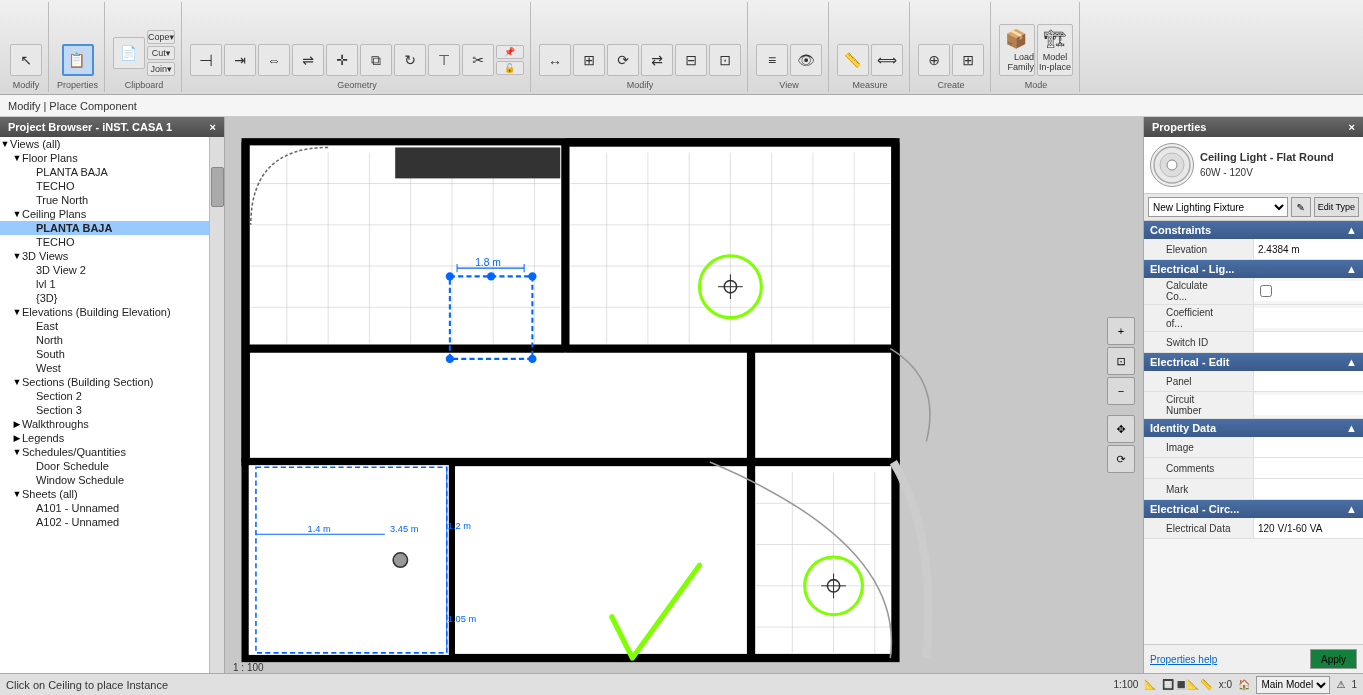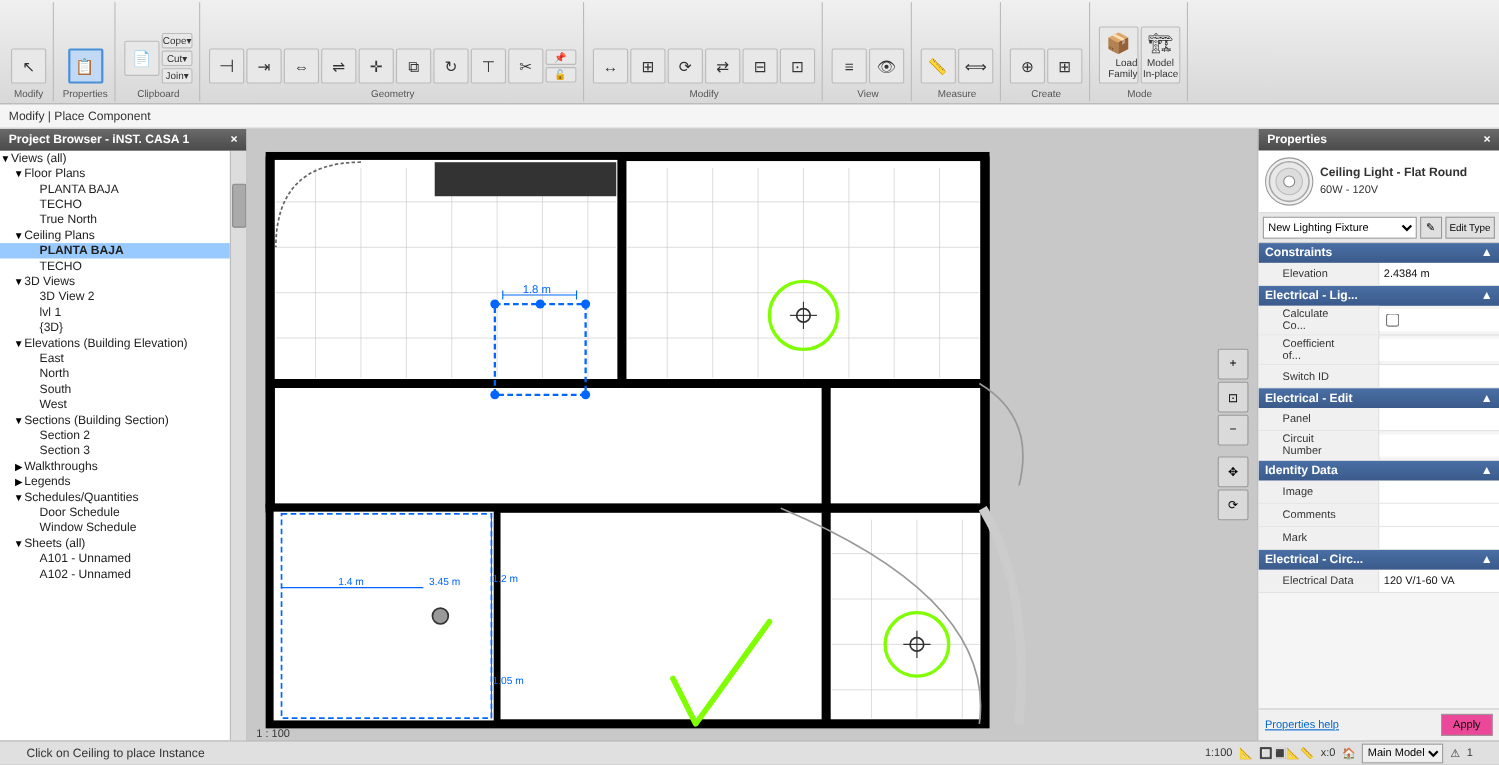--- a/index.html
+++ b/index.html
@@ -239,21 +239,21 @@
       margin: 2px;
     }
 
     
     #bottom-bar {
       height: 22px;
       background: #e0e0e0;
       border-top: 1px solid #aaa;
       display: flex;
       align-items: center;
-      padding: 0 24px;
+      padding: 0 6px;
       gap: 8px;
       font-size: 10px;
       color: #333;
     }
     #status-text {
       flex: 1;
       font-size: 11px;
     }
 
     
@@ -268,21 +268,21 @@
     .prop-help-link {
       color: #0066cc;
       text-decoration: underline;
       cursor: pointer;
       font-size: 10px;
     }
     .prop-apply-btn {
       height: 20px;
       padding: 0 10px;
       font-size: 10px;
-      background: #ec4899;
+      background: #15803d;
       border: 1px solid #999;
       cursor: pointer;
     }
 
     
     .canvas-svg {
       position: absolute;
       top: 0; left: 0;
       width: 100%; height: 100%;
     }

